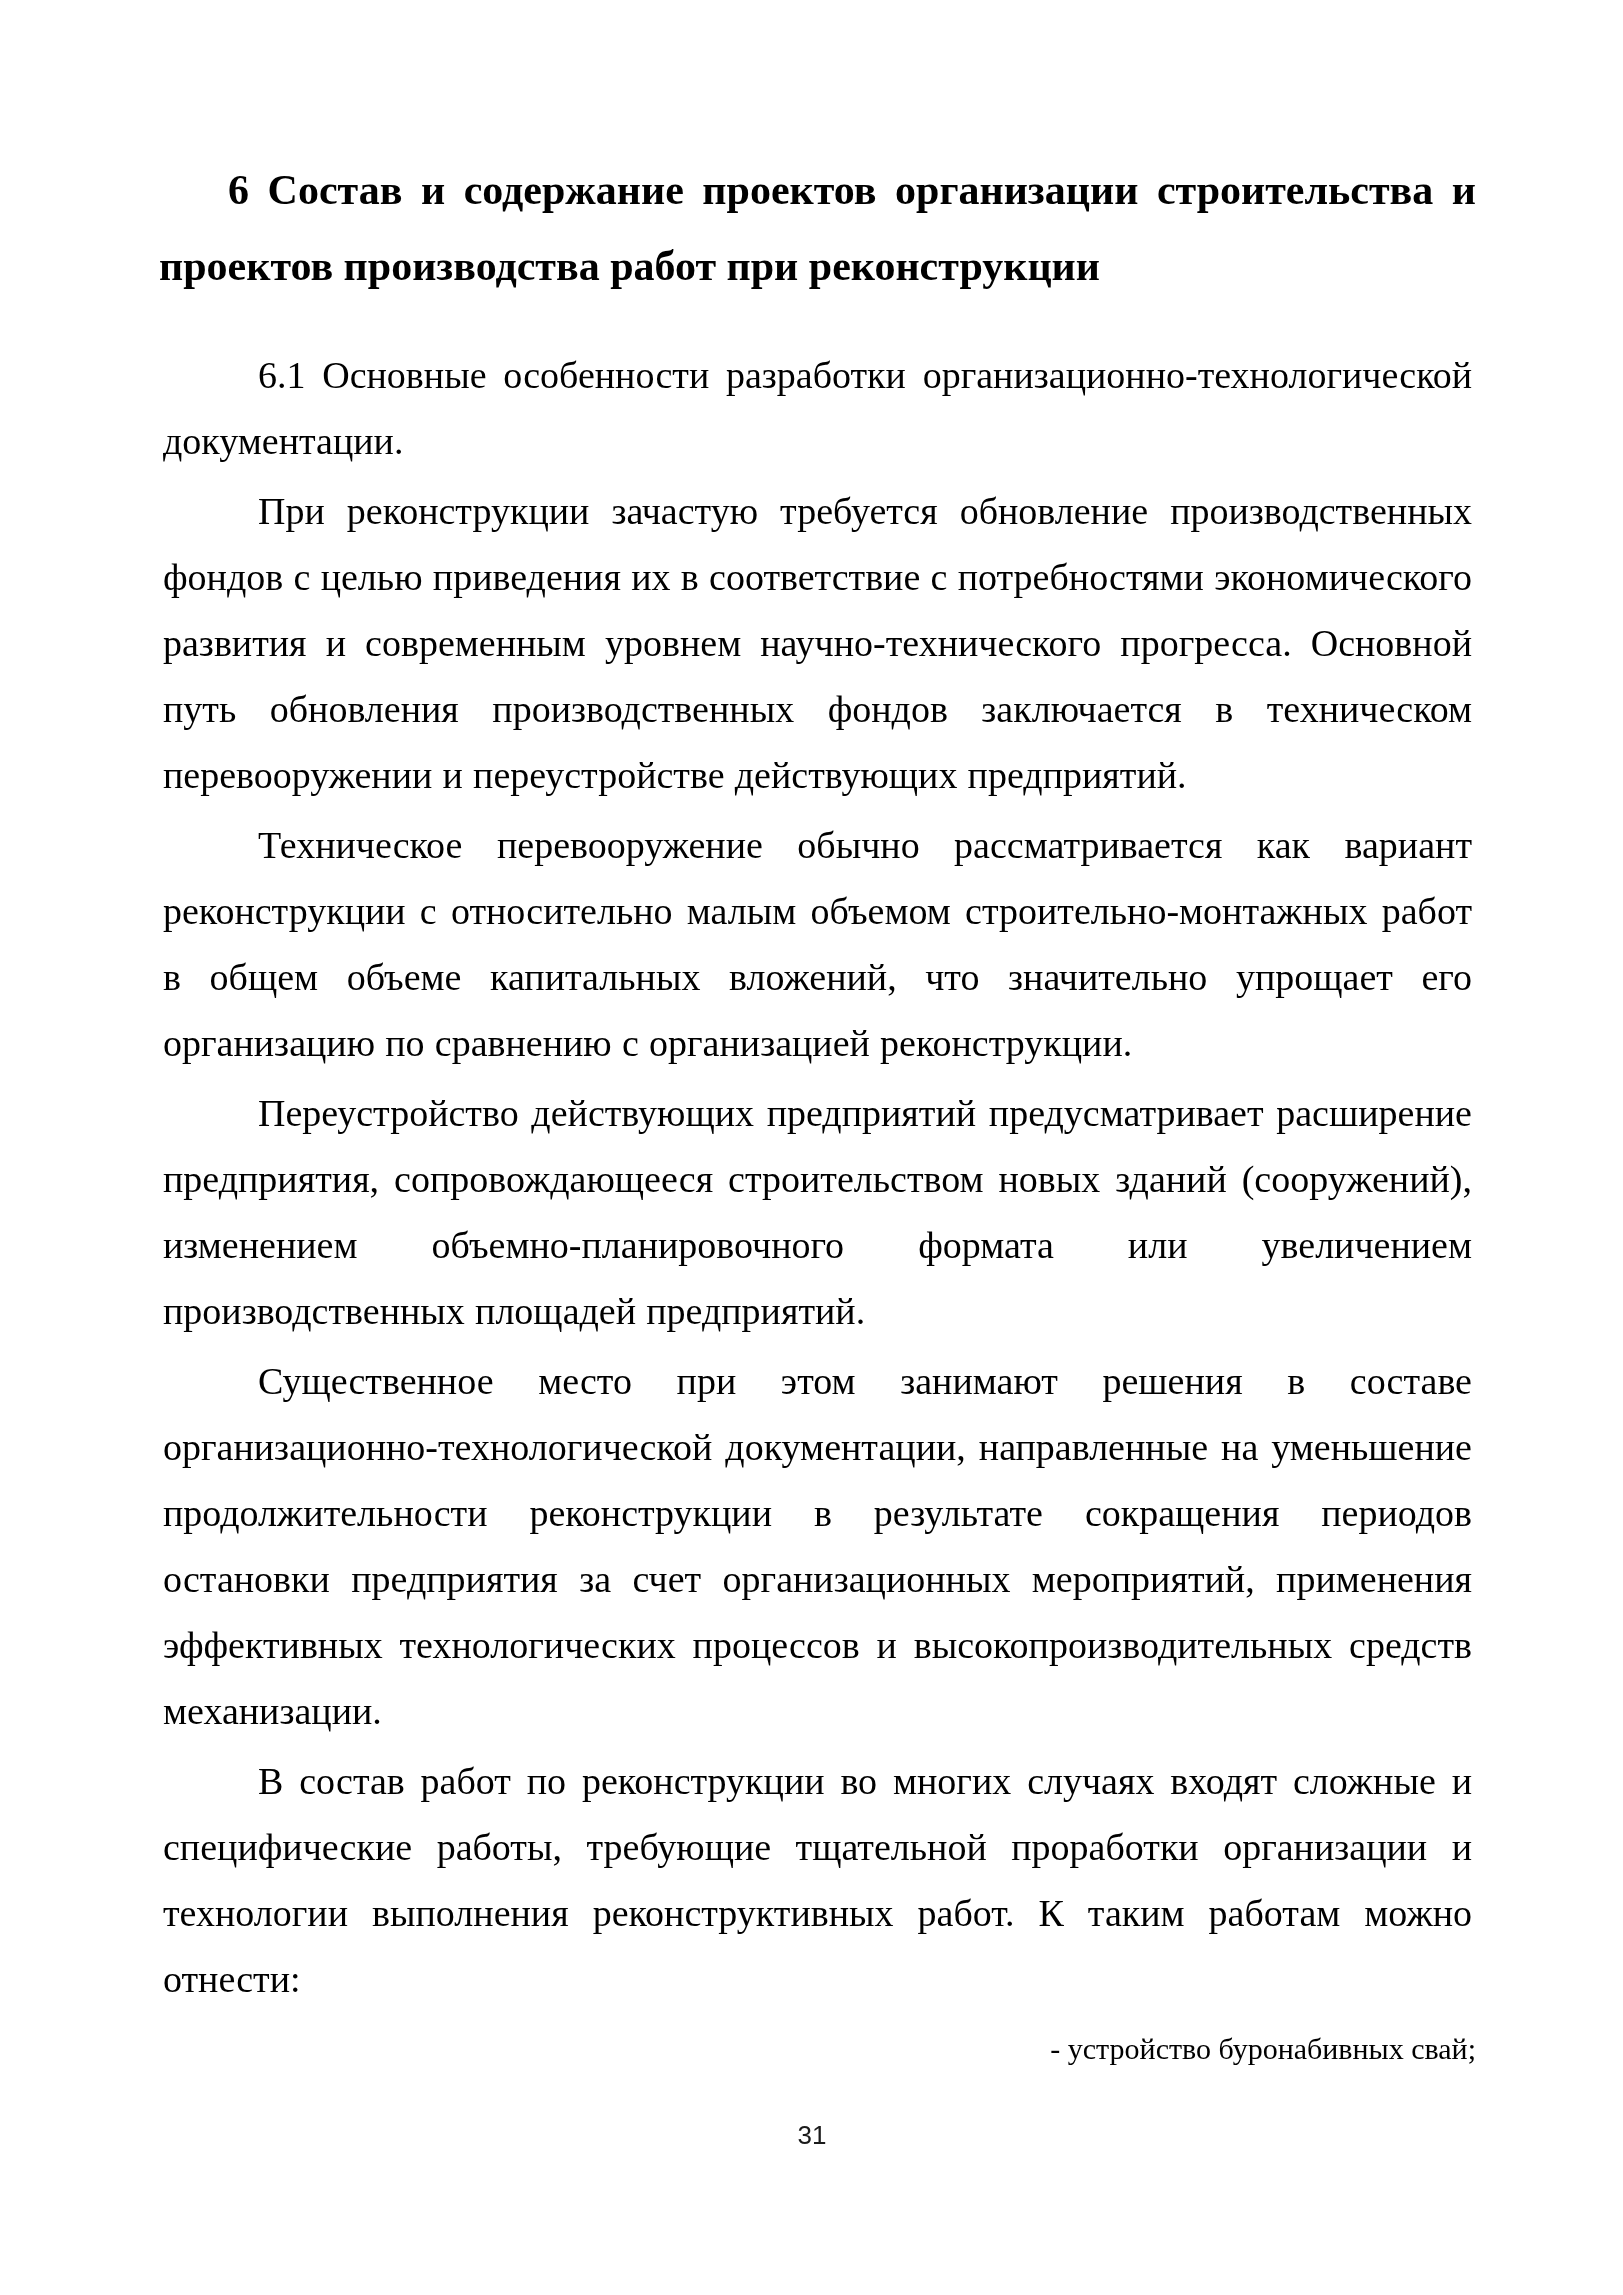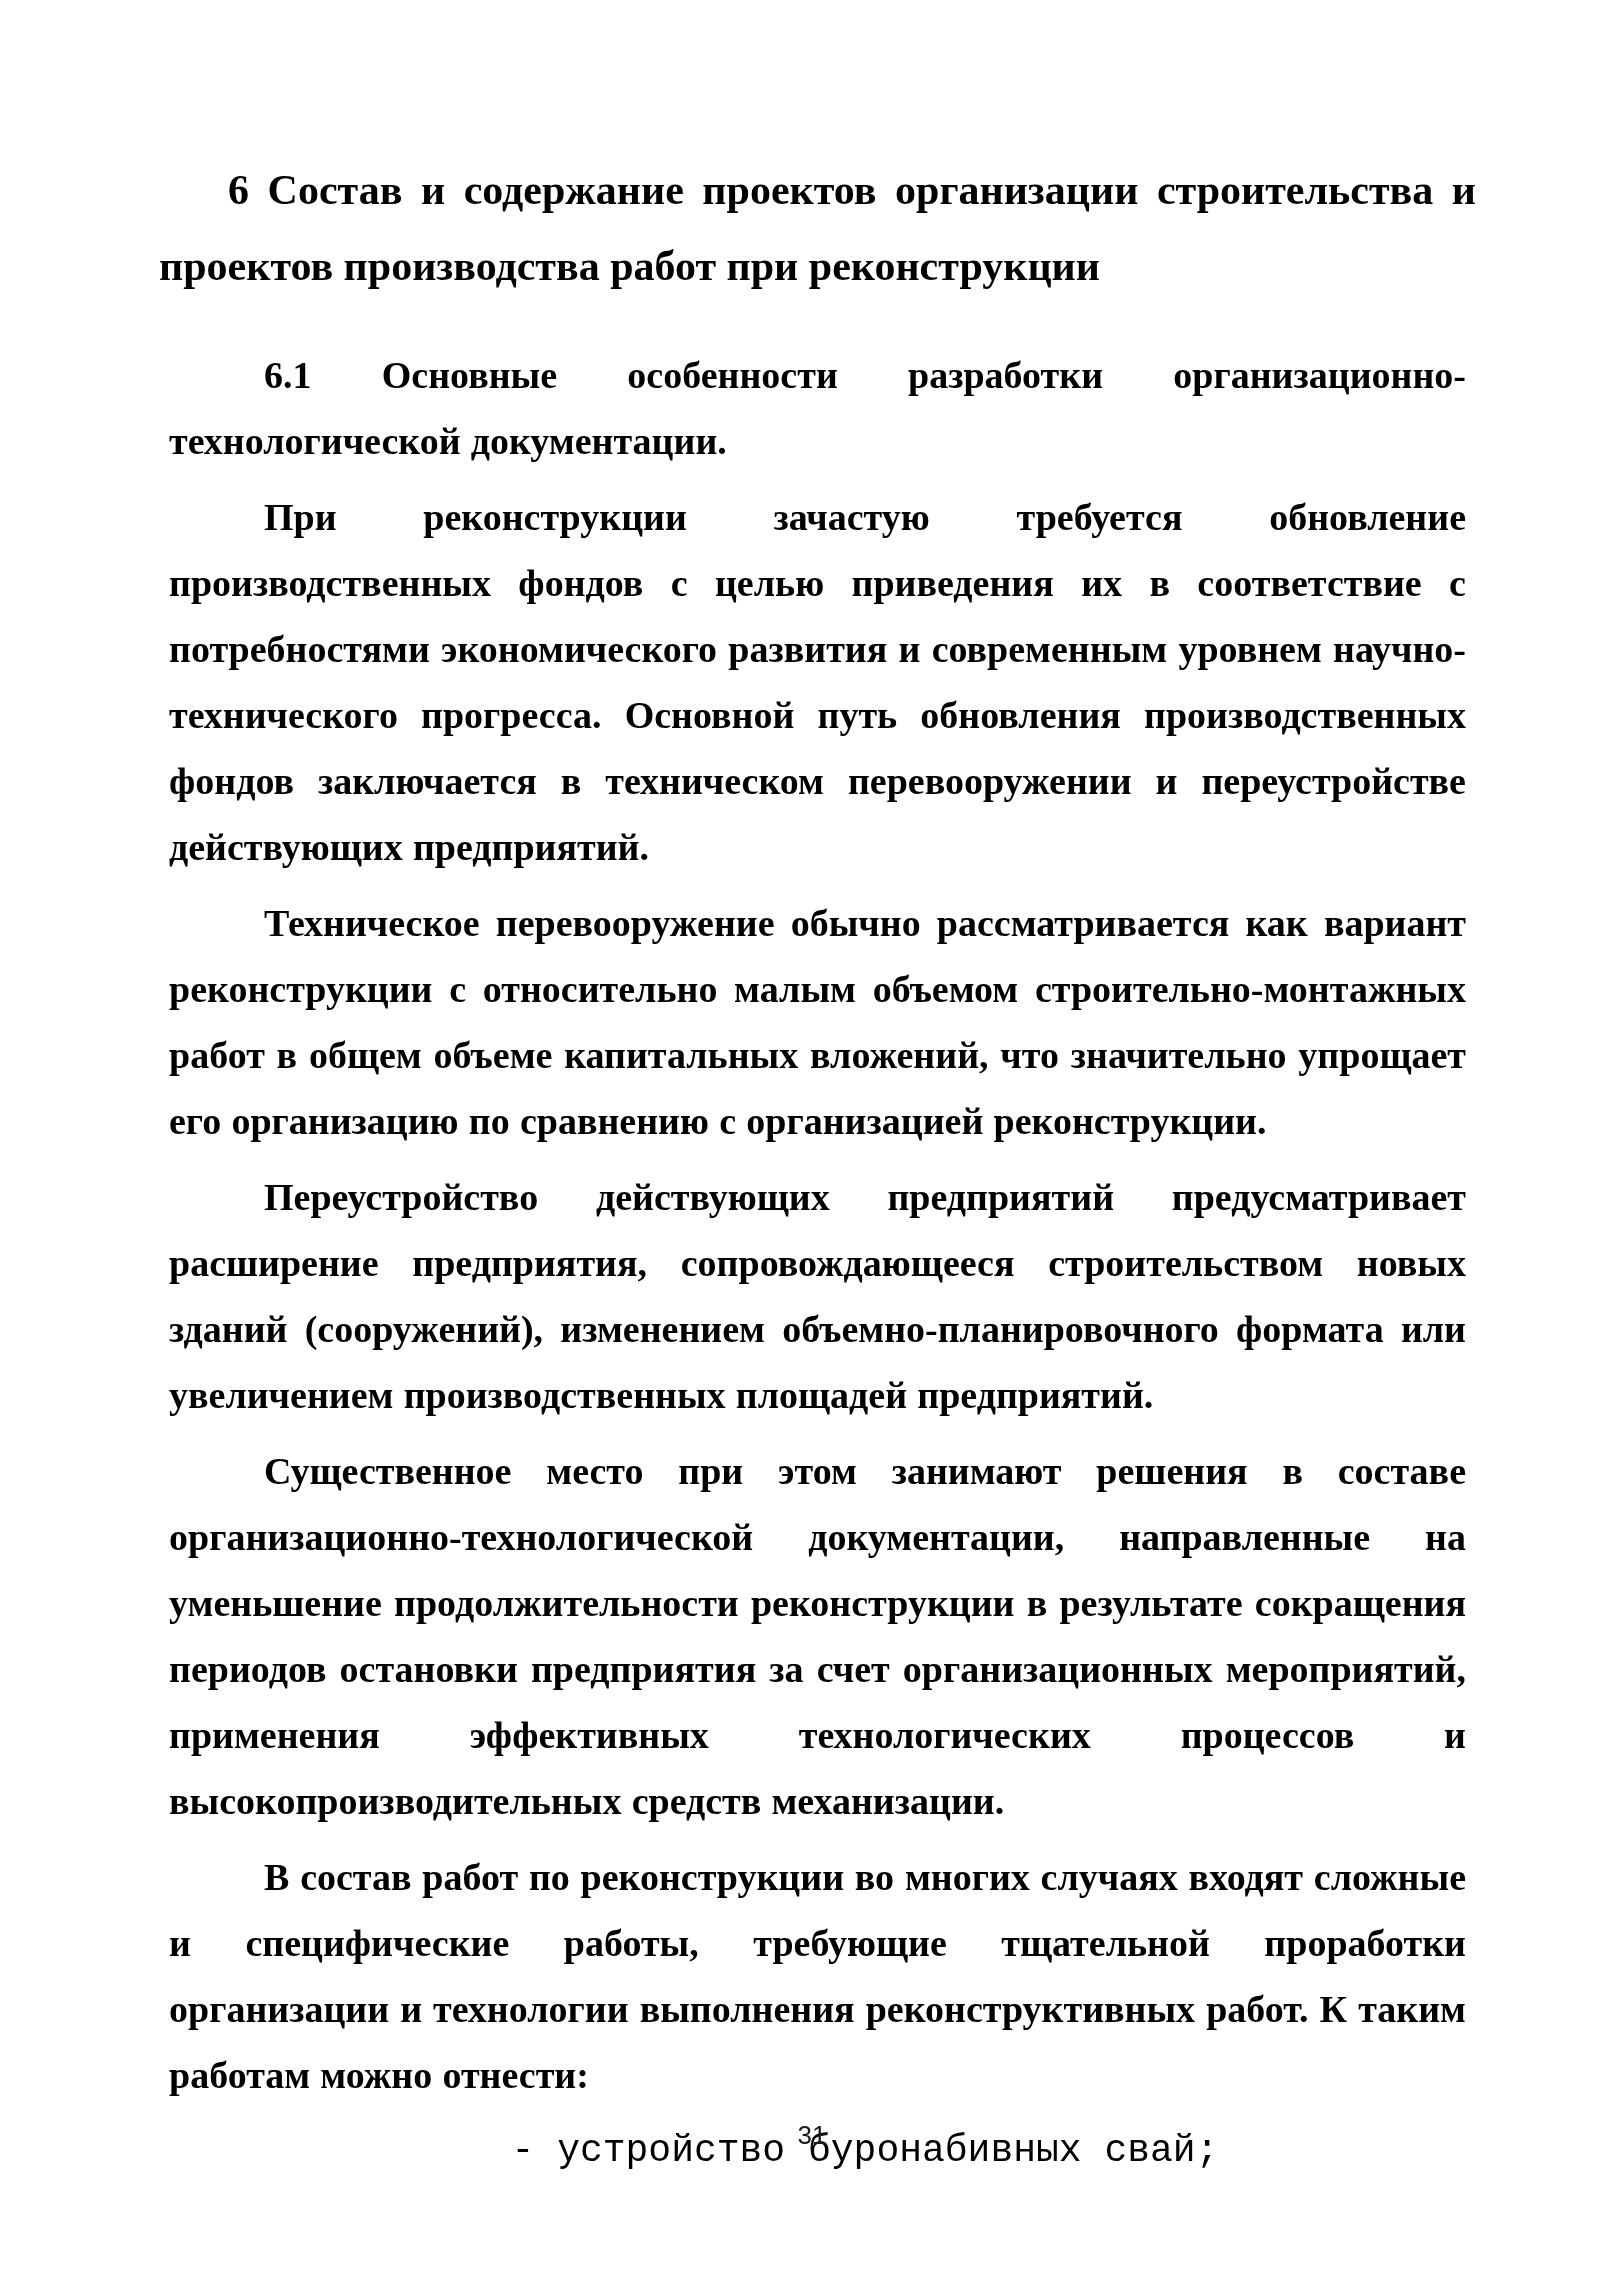--- a/index.html
+++ b/index.html
@@ -21,35 +21,34 @@
   .heading {
     font-size: 42px;
     font-weight: bold;
     line-height: 76px;
     text-align: justify;
     text-indent: 69px;
     margin: 0 0 38px 0;
   }
   .body-para {
     font-size: 38px;
-    font-weight: bold;
+    font-weight: normal;
     line-height: 66px;
     text-align: justify;
     text-indent: 95px;
-    margin: 10px;
+    margin: 4px;
     word-spacing: 0.7px;
   }
   .list-line {
-    font-size: 38px;
+    font-size: 30px;
     font-weight: normal;
     line-height: 66px;
-    text-align: center;
+    text-align: right;
     text-indent: 95px;
     margin: 0;
-    font-family: Liberation Mono, monospace;
   }
   .page-footer {
     position: absolute;
     left: 0;
     right: 0;
     top: 2120px;
     text-align: center;
     font-family: "Liberation Sans", sans-serif;
     font-size: 26px;
     color: #1a1a1a;

